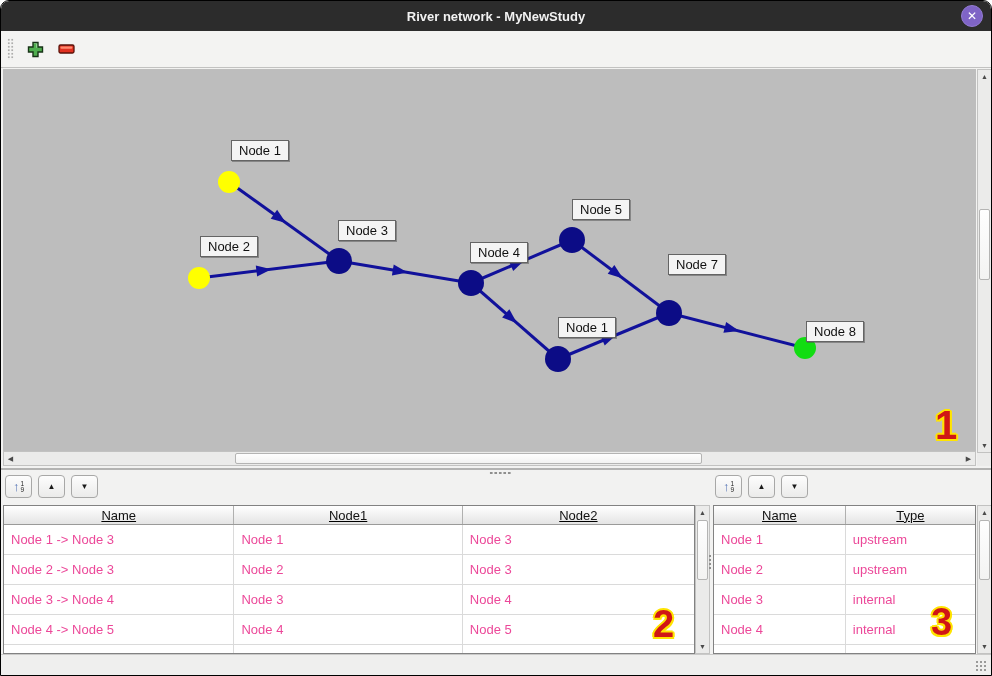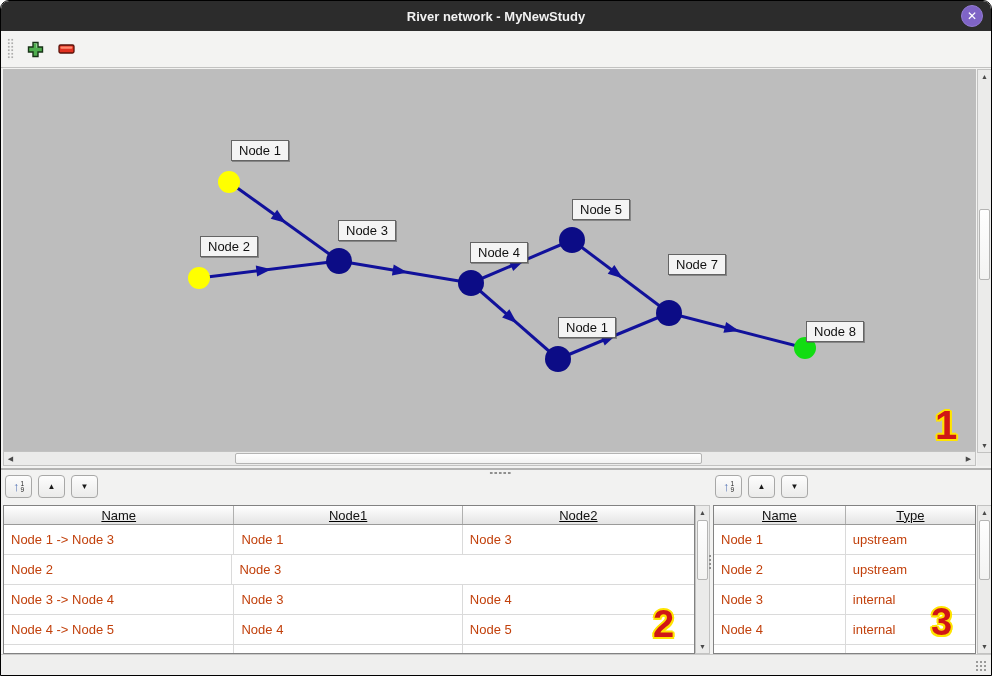--- a/index.html
+++ b/index.html
@@ -91,21 +91,21 @@
 
   .qtable { position:absolute; background:#ffffff; border:1px solid #828282; overflow:hidden; }
   .thead { display:flex; height:19px; background:linear-gradient(#ffffff,#e4e4e4); border-bottom:1px solid #9a9a99;text-decoration:underline; }
   .th {
     display:flex; align-items:center; justify-content:center;
     font-size:13px; color:#111; border-right:1px solid #b0b0af;
   }
   .th:last-child { border-right:none; }
   .trow { display:flex; height:30px; border-bottom:1px solid #dadada; background:#fff; }
   .td {
-    display:flex; align-items:center; font-size:13px; color:#c2410c;
+    display:flex; align-items:center; font-size:13px; color:#ec4899;
     padding-left:7px; border-right:1px solid #dadada; overflow:hidden; white-space:nowrap;
   }
   .td:last-child { border-right:none; }
 
   .pane-split-dots {
     position:absolute; left:707px; top:553px; width:4px; height:16px;
     background-image:radial-gradient(#8f8f8e 40%, transparent 42%);
     background-size:4px 4px;
   }
 
@@ -255,20 +255,21 @@
         <div class="th" style="width: 33.4%;">Name</div>
         <div class="th" style="width: 33.1%;">Node1</div>
         <div class="th" style="width: 33.5%;">Node2</div>
       </div>
       <div class="trow">
         <div class="td" style="width: 33.4%;">Node 1 -&gt; Node 3</div>
         <div class="td" style="width: 33.1%;">Node 1</div>
         <div class="td" style="width: 33.5%;">Node 3</div>
       </div>
       <div class="trow">
+        <div class="td" style="width: 33.4%;">Node 2 -&gt; Node 3</div>
         <div class="td" style="width: 33.1%;">Node 2</div>
         <div class="td" style="width: 33.5%;">Node 3</div>
       </div>
       <div class="trow">
         <div class="td" style="width: 33.4%;">Node 3 -&gt; Node 4</div>
         <div class="td" style="width: 33.1%;">Node 3</div>
         <div class="td" style="width: 33.5%;">Node 4</div>
       </div>
       <div class="trow">
         <div class="td" style="width: 33.4%;">Node 4 -&gt; Node 5</div>

